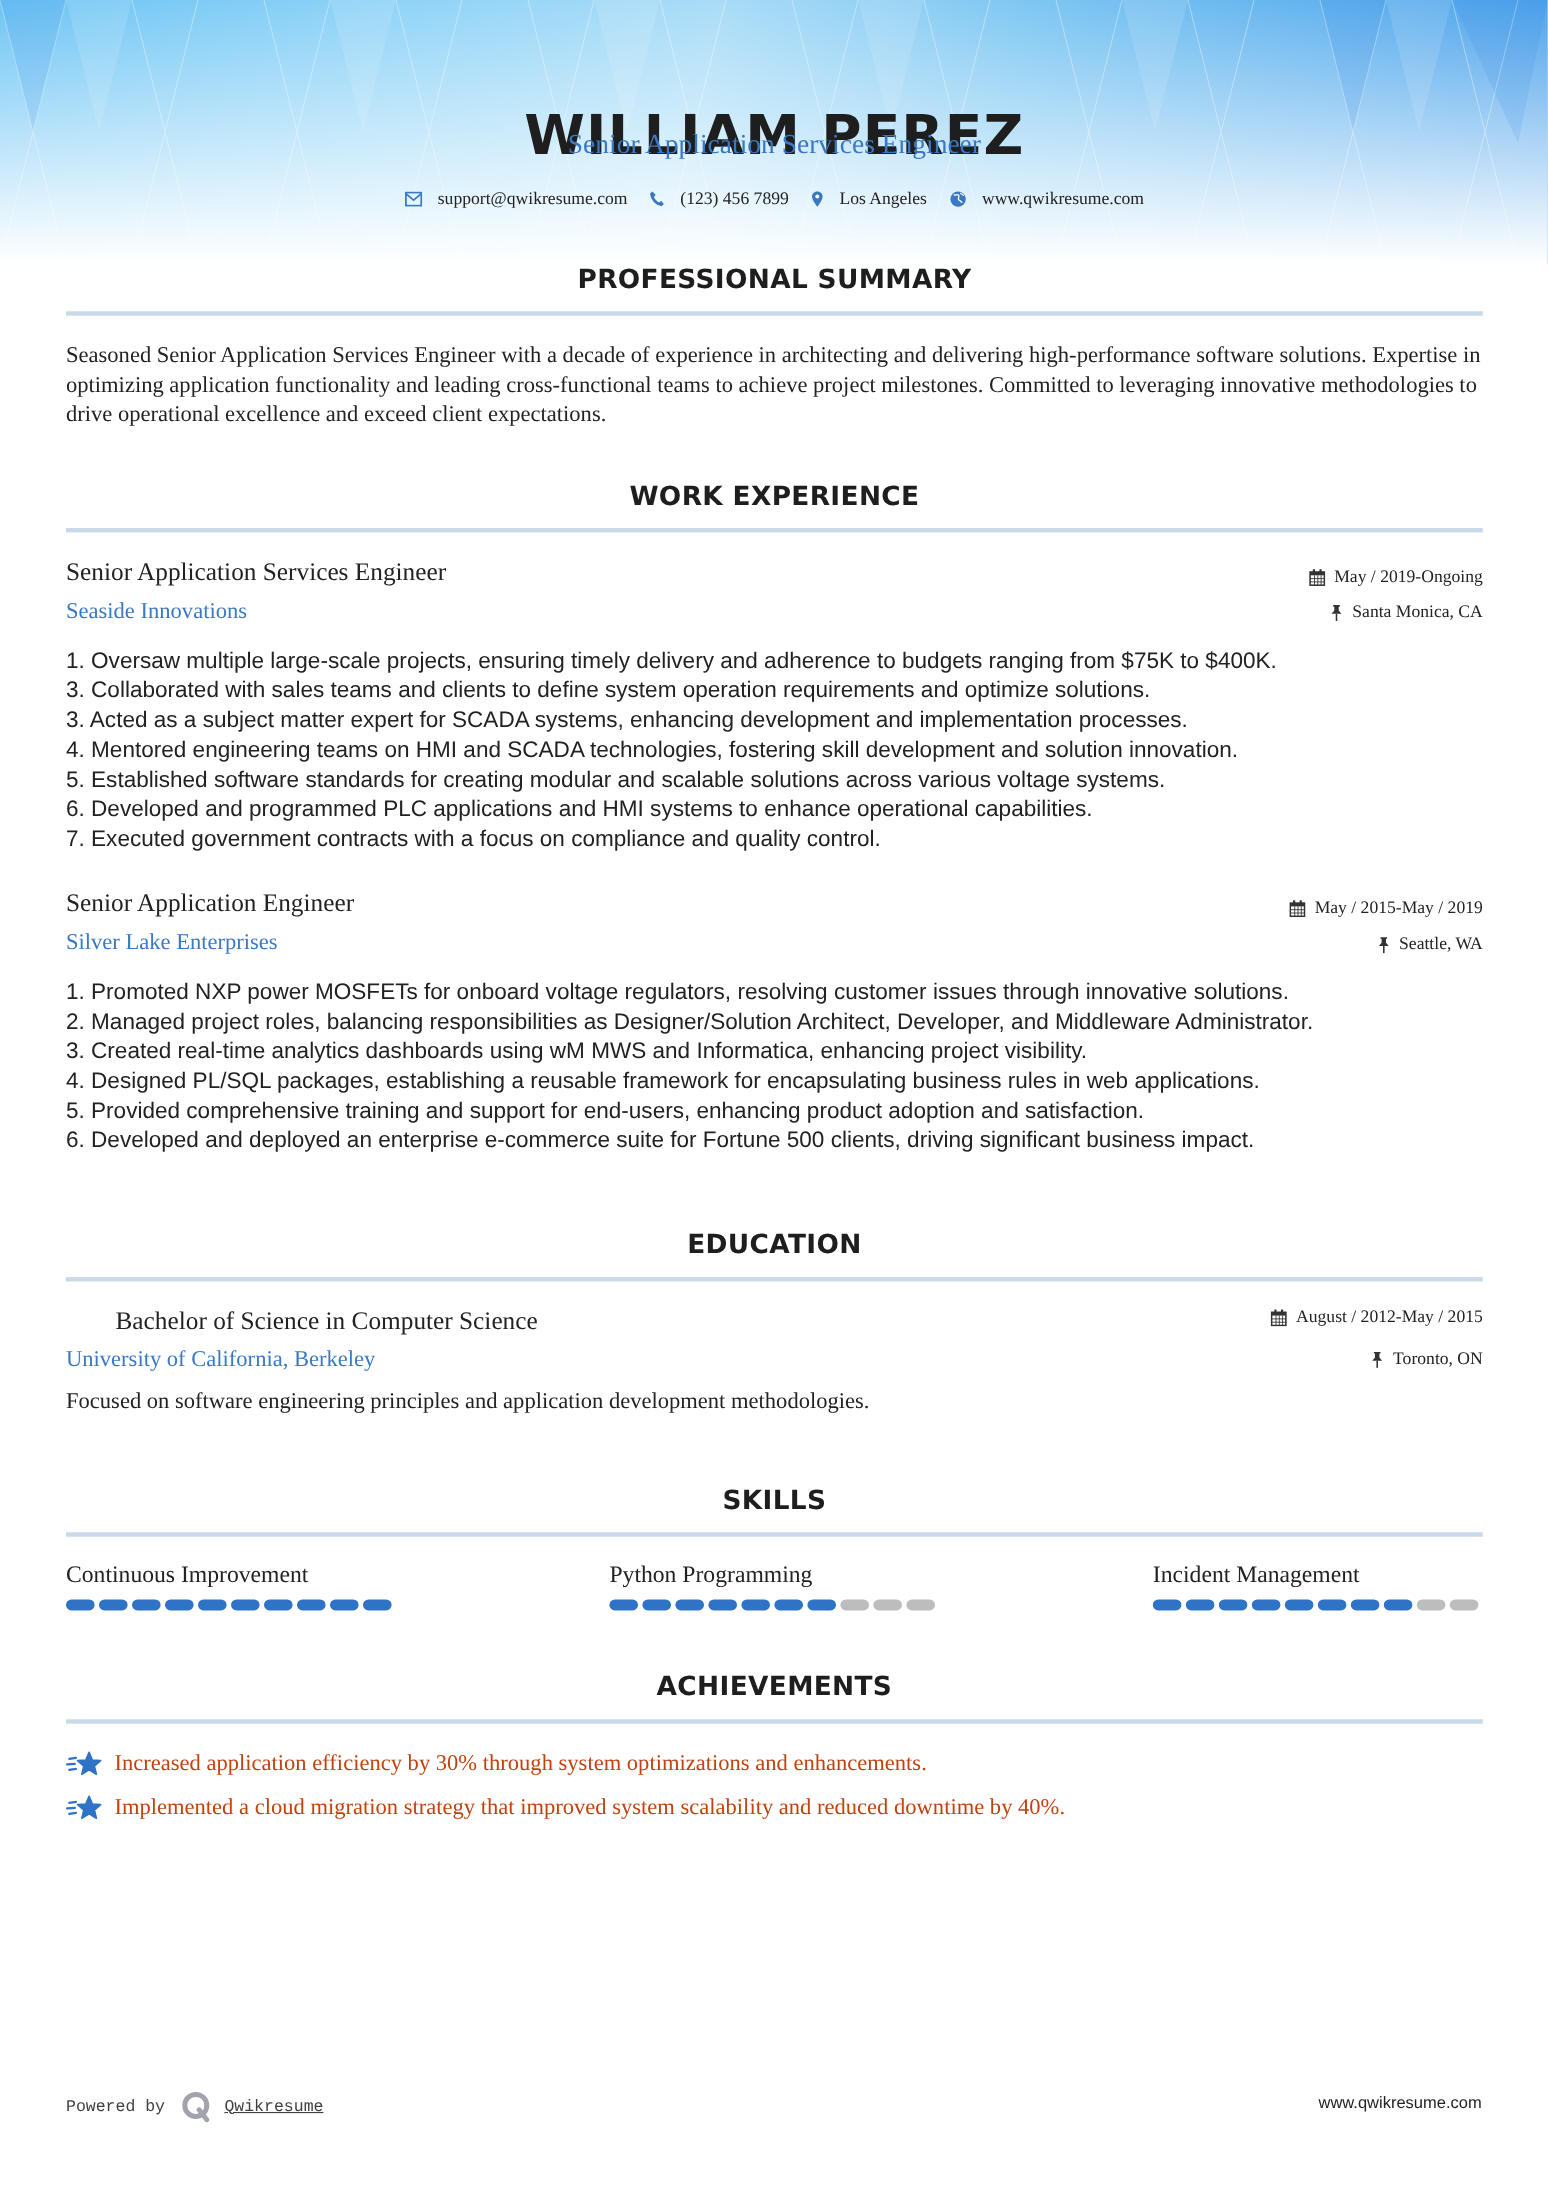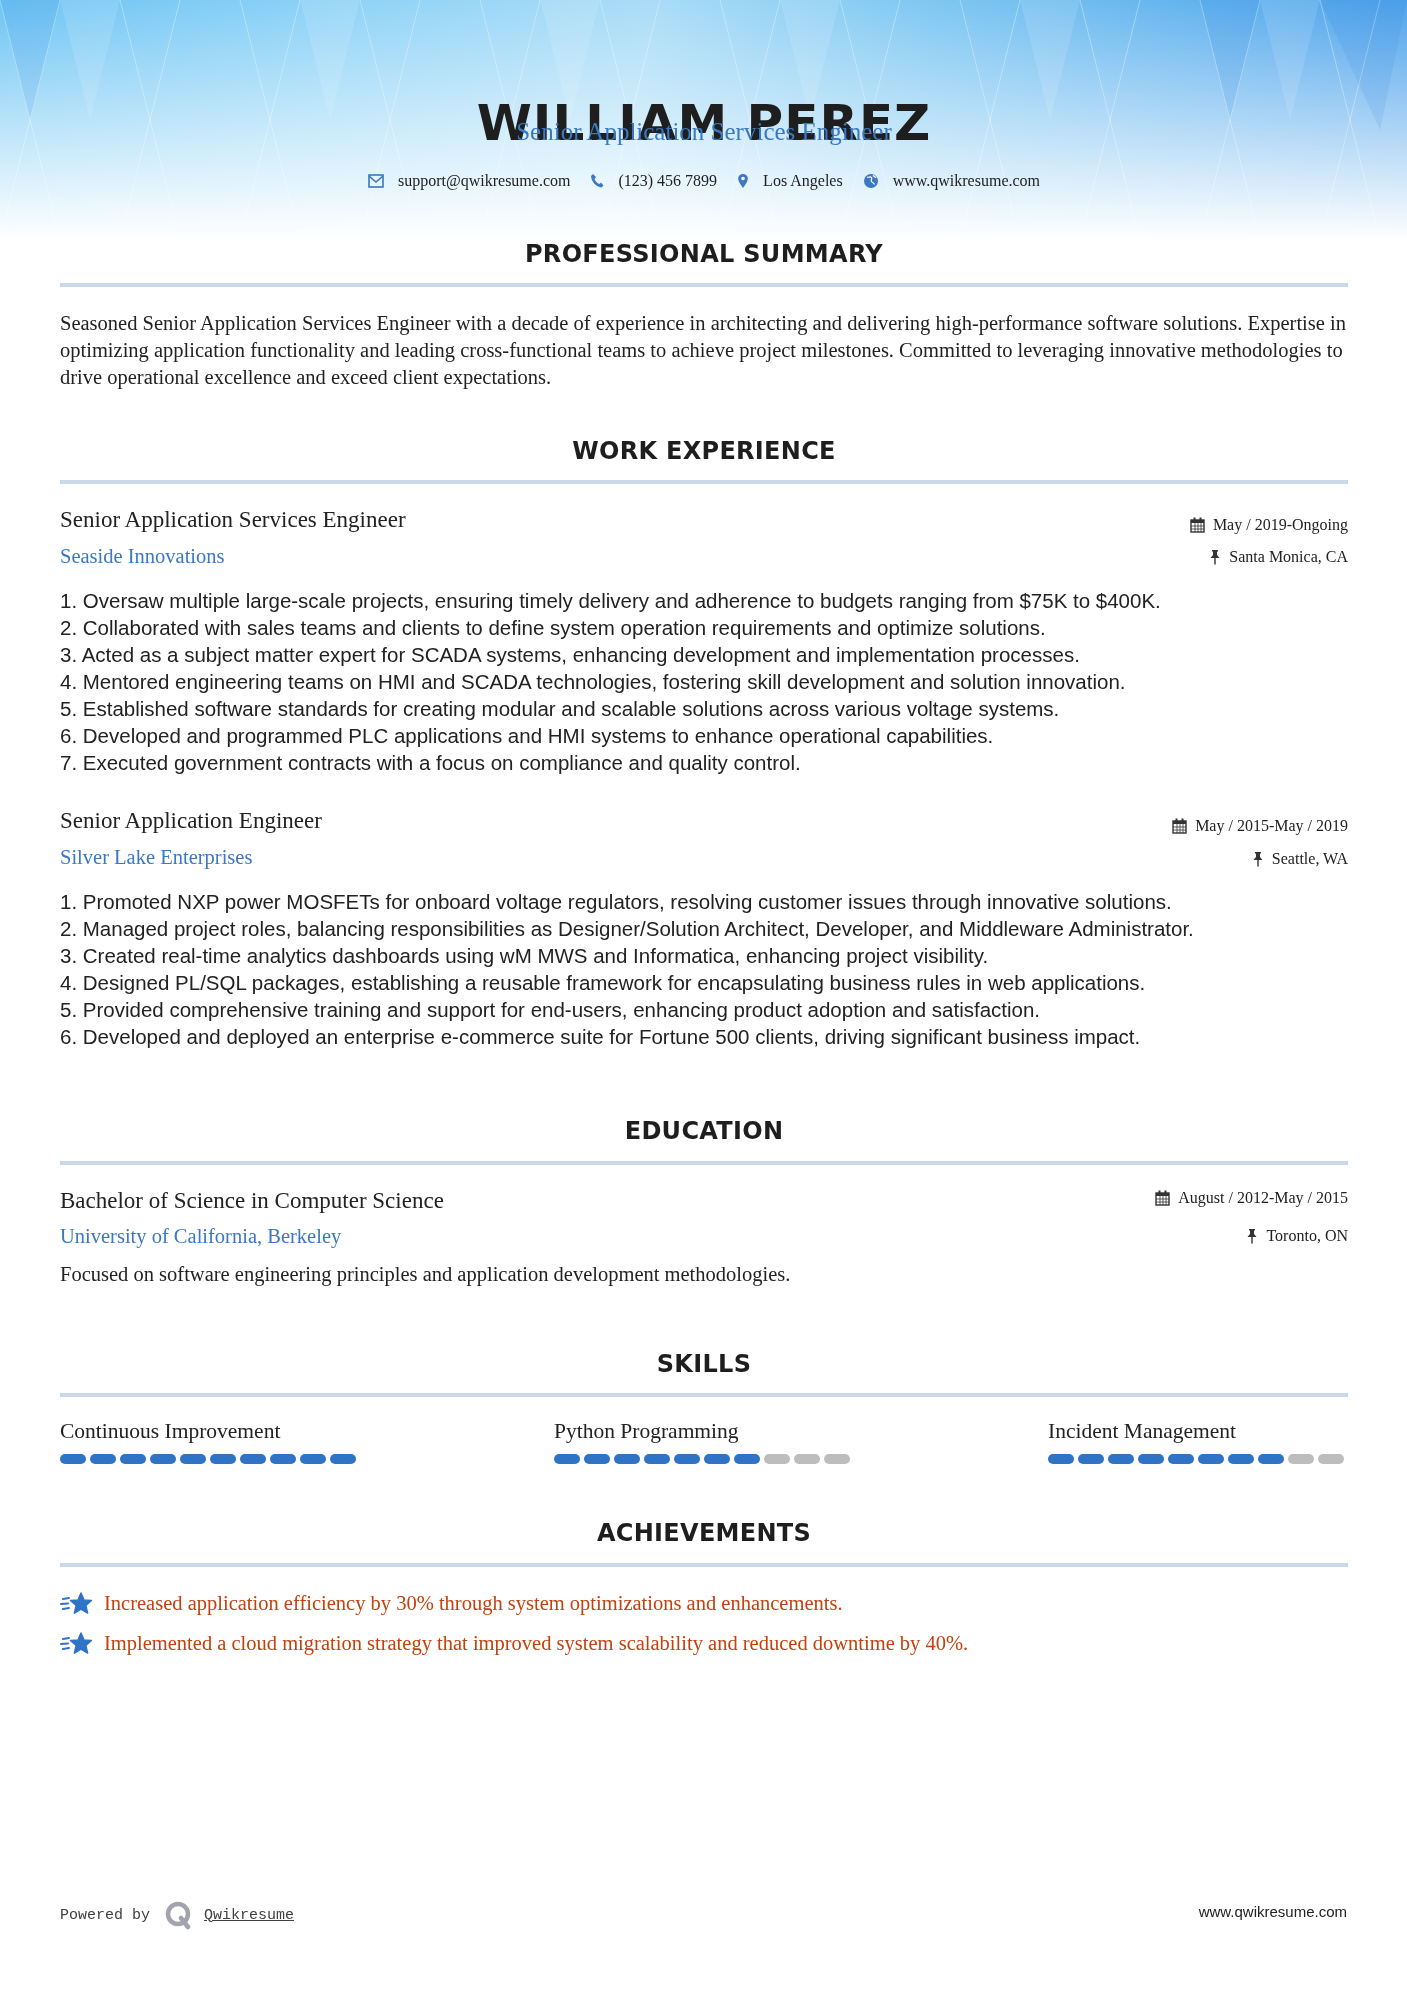--- a/index.html
+++ b/index.html
@@ -146,21 +146,21 @@
   <div class="entry-org" style="top:545px;">Seaside Innovations</div>
   <div class="meta-right" style="top:548px;">
     <svg width="12" height="16" viewBox="0 0 12 16">
       <path d="M3 1 H9 V2.5 H8 V6 L10.5 9 H1.5 L4 6 V2.5 H3 Z" fill="#333"></path>
       <rect x="5.3" y="9" width="1.4" height="6.5" fill="#333"></rect>
     </svg>
     <span>Santa Monica, CA</span>
   </div>
   <ul class="list" style="top:587px;">
     <li>1. Oversaw multiple large-scale projects, ensuring timely delivery and adherence to budgets ranging from $75K to $400K.</li>
-    <li>2. Collaborated with sales teams and clients to define system operation requirements and optimize solutions.</li>
+    <li>3. Collaborated with sales teams and clients to define system operation requirements and optimize solutions.</li>
     <li>3. Acted as a subject matter expert for SCADA systems, enhancing development and implementation processes.</li>
     <li>4. Mentored engineering teams on HMI and SCADA technologies, fostering skill development and solution innovation.</li>
     <li>5. Established software standards for creating modular and scalable solutions across various voltage systems.</li>
     <li>6. Developed and programmed PLC applications and HMI systems to enhance operational capabilities.</li>
     <li>7. Executed government contracts with a focus on compliance and quality control.</li>
   </ul>
 
   <div class="entry-title" style="top:808px;">Senior Application Engineer</div>
   <div class="meta-right" style="top:817px;">
     <svg width="15" height="16" viewBox="0 0 15 16">
@@ -184,21 +184,21 @@
     <li>1. Promoted NXP power MOSFETs for onboard voltage regulators, resolving customer issues through innovative solutions.</li>
     <li>2. Managed project roles, balancing responsibilities as Designer/Solution Architect, Developer, and Middleware Administrator.</li>
     <li>3. Created real-time analytics dashboards using wM MWS and Informatica, enhancing project visibility.</li>
     <li>4. Designed PL/SQL packages, establishing a reusable framework for encapsulating business rules in web applications.</li>
     <li>5. Provided comprehensive training and support for end-users, enhancing product adoption and satisfaction.</li>
     <li>6. Developed and deployed an enterprise e-commerce suite for Fortune 500 clients, driving significant business impact.</li>
   </ul>
 
   <div class="section-title" style="top:1117px;">EDUCATION</div>
   <div class="rule" style="top:1161px;"></div>
-  <div class="entry-title" style="top:1188px;">Bachelor of Science in Computer Science</div>
+  <div class="entry-title" style="top:1188px;margin-left:45px;">Bachelor of Science in Computer Science</div>
   <div class="meta-right" style="top:1189px;">
     <svg width="15" height="16" viewBox="0 0 15 16">
       <rect x="1" y="3" width="13" height="12" fill="none" stroke="#333" stroke-width="1.4"></rect>
       <rect x="1" y="3" width="13" height="3" fill="#333"></rect>
       <rect x="3.5" y="0.5" width="2" height="4" fill="#333"></rect>
       <rect x="9.5" y="0.5" width="2" height="4" fill="#333"></rect>
       <path d="M1 9 H14 M1 12 H14 M5 6 V15 M8 6 V15 M11 6 V15" stroke="#333" stroke-width="0.8"></path>
     </svg>
     <span>August / 2012-May / 2015</span>
   </div>

